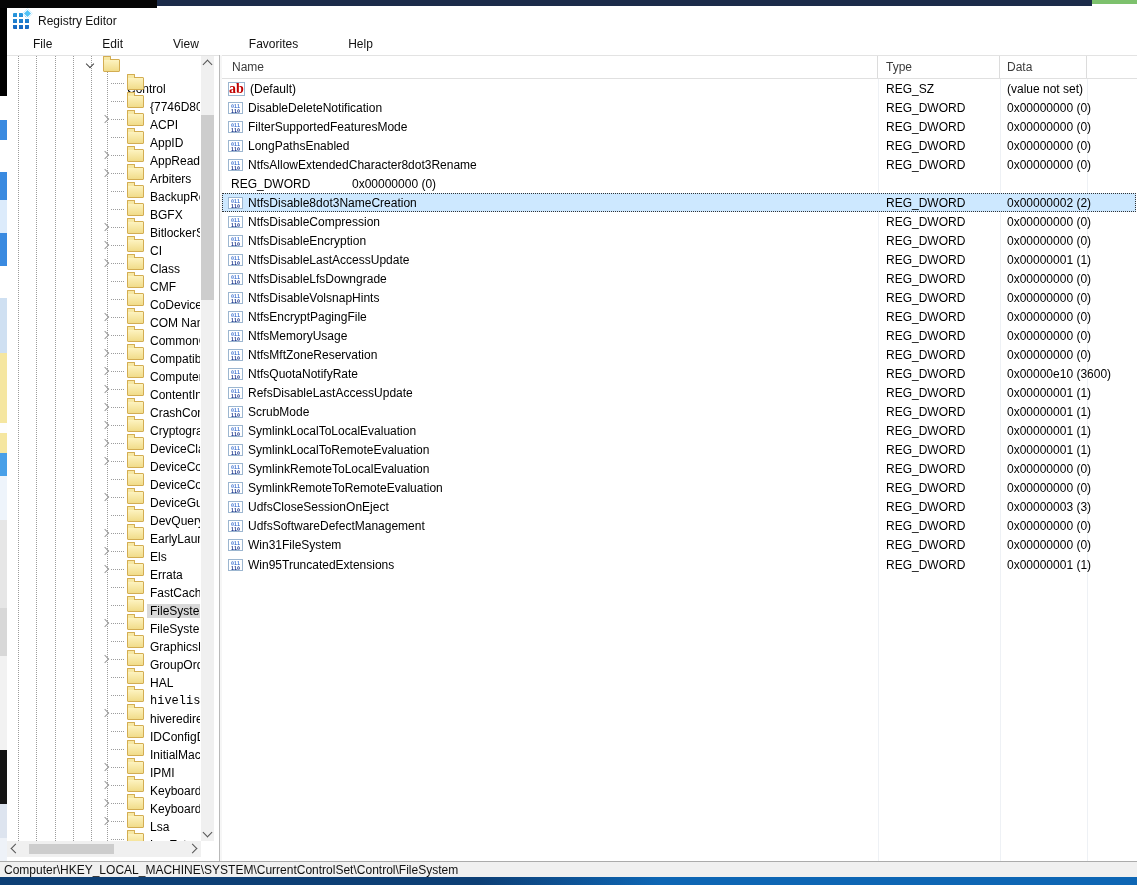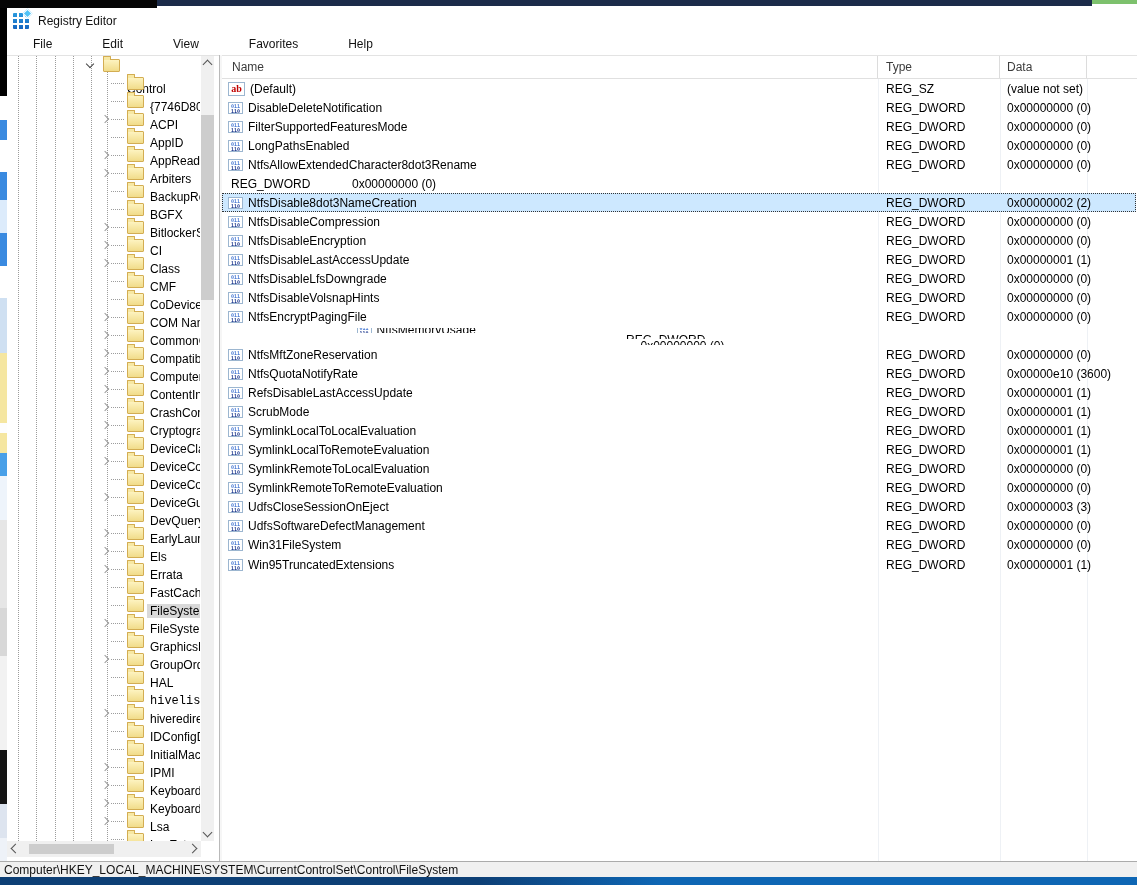--- a/index.html
+++ b/index.html
@@ -88,21 +88,21 @@
   #list-rows{position:absolute;left:0;top:23px;width:100%;height:782px;overflow:hidden;}
   .lrow{position:absolute;left:0;width:914px;height:19px;display:flex;align-items:center;
     border:1px solid transparent;box-sizing:border-box;}
   .lrow.lsel{background:#cde8ff;border:1px dotted #333;}
   .lcell{white-space:nowrap;overflow:hidden;}
   .lc-name{width:655px;display:flex;align-items:center;}
   .lc-type{width:122px;padding-left:8px;box-sizing:border-box;}
   .lc-data{padding-left:7px;}
   .vicon{flex:0 0 auto;width:15px;height:12px;margin-left:5px;margin-right:5px;
     border:1px solid #9cb6d0;background:#fff;text-align:center;overflow:hidden;}
-  .icon-sz{color:#c00000;font-weight:bold;font-size:10px;line-height:11px;font-family:"Liberation Serif",serif;}
+  .icon-sz{color:#c00000;font-weight:bold;font-size:14px;line-height:11px;font-family:"Liberation Serif",serif;}
   .icon-dw{font-family:"DejaVu Sans Mono",monospace;font-weight:bold;font-size:5px;line-height:5px;padding-top:1px;box-sizing:border-box;}
   .icon-dw .r1{color:#4a7bd4;display:block;}
   .icon-dw .r2{color:#1f3a8f;display:block;}
 
   
   #statusbar{left:0;top:861px;width:1137px;height:16px;background:#f0f0f0;border-top:1px solid #ababab;box-sizing:border-box;
     display:flex;align-items:center;}
   #status-text{margin-left:4px;color:#111;white-space:nowrap;}
 </style>
 </head>
@@ -497,21 +497,21 @@
         <span class="lcell lc-data">0x00000000 (0)</span>
       </div>
       <div class="lrow" style="top: 228.48px;">
         <span class="lcell lc-name"><span class="vicon icon-dw">
             <span class="r1">011</span>
             <span class="r2">110</span>
           </span>NtfsEncryptPagingFile</span>
         <span class="lcell lc-type">REG_DWORD</span>
         <span class="lcell lc-data">0x00000000 (0)</span>
       </div>
-      <div class="lrow" style="top: 247.52px; flex-direction: column;">
+      <div class="lrow" style="top: 247.52px;">
         <span class="lcell lc-name"><span class="vicon icon-dw">
             <span class="r1">011</span>
             <span class="r2">110</span>
           </span>NtfsMemoryUsage</span>
         <span class="lcell lc-type">REG_DWORD</span>
         <span class="lcell lc-data">0x00000000 (0)</span>
       </div>
       <div class="lrow" style="top: 266.56px;">
         <span class="lcell lc-name"><span class="vicon icon-dw">
             <span class="r1">011</span>

